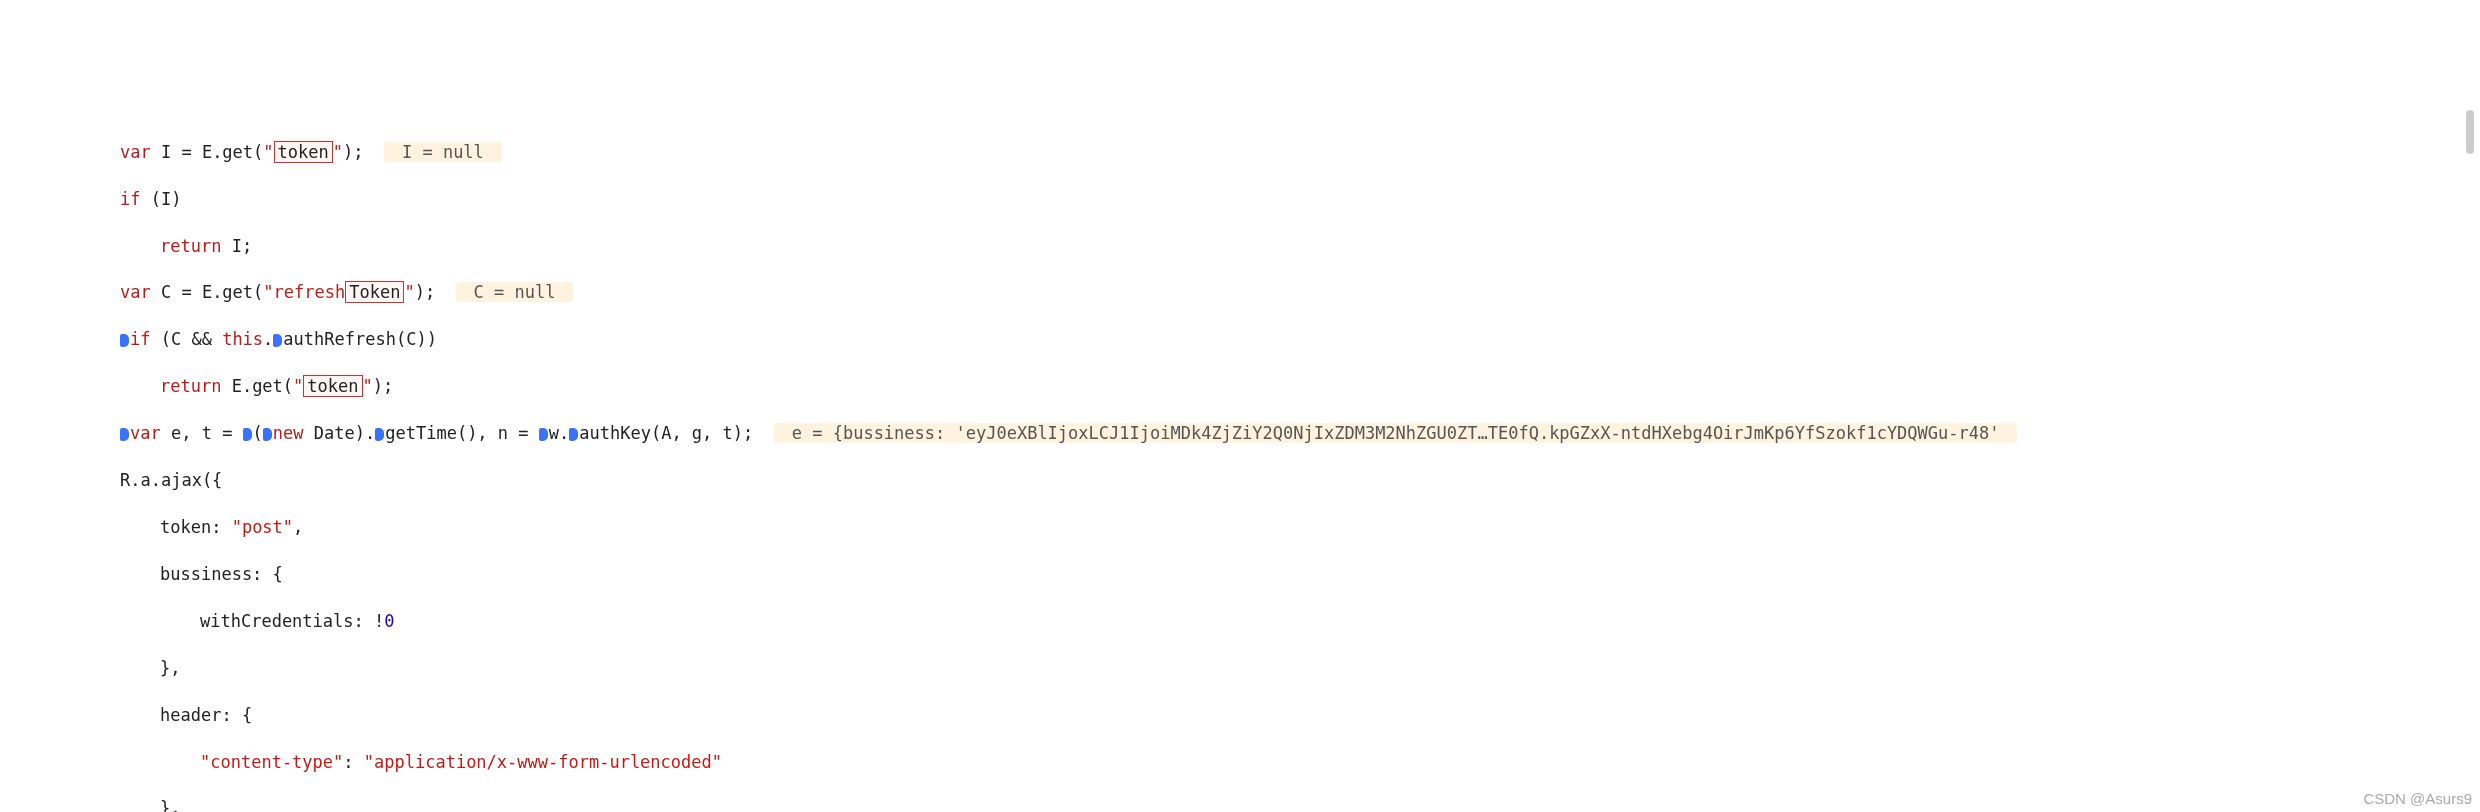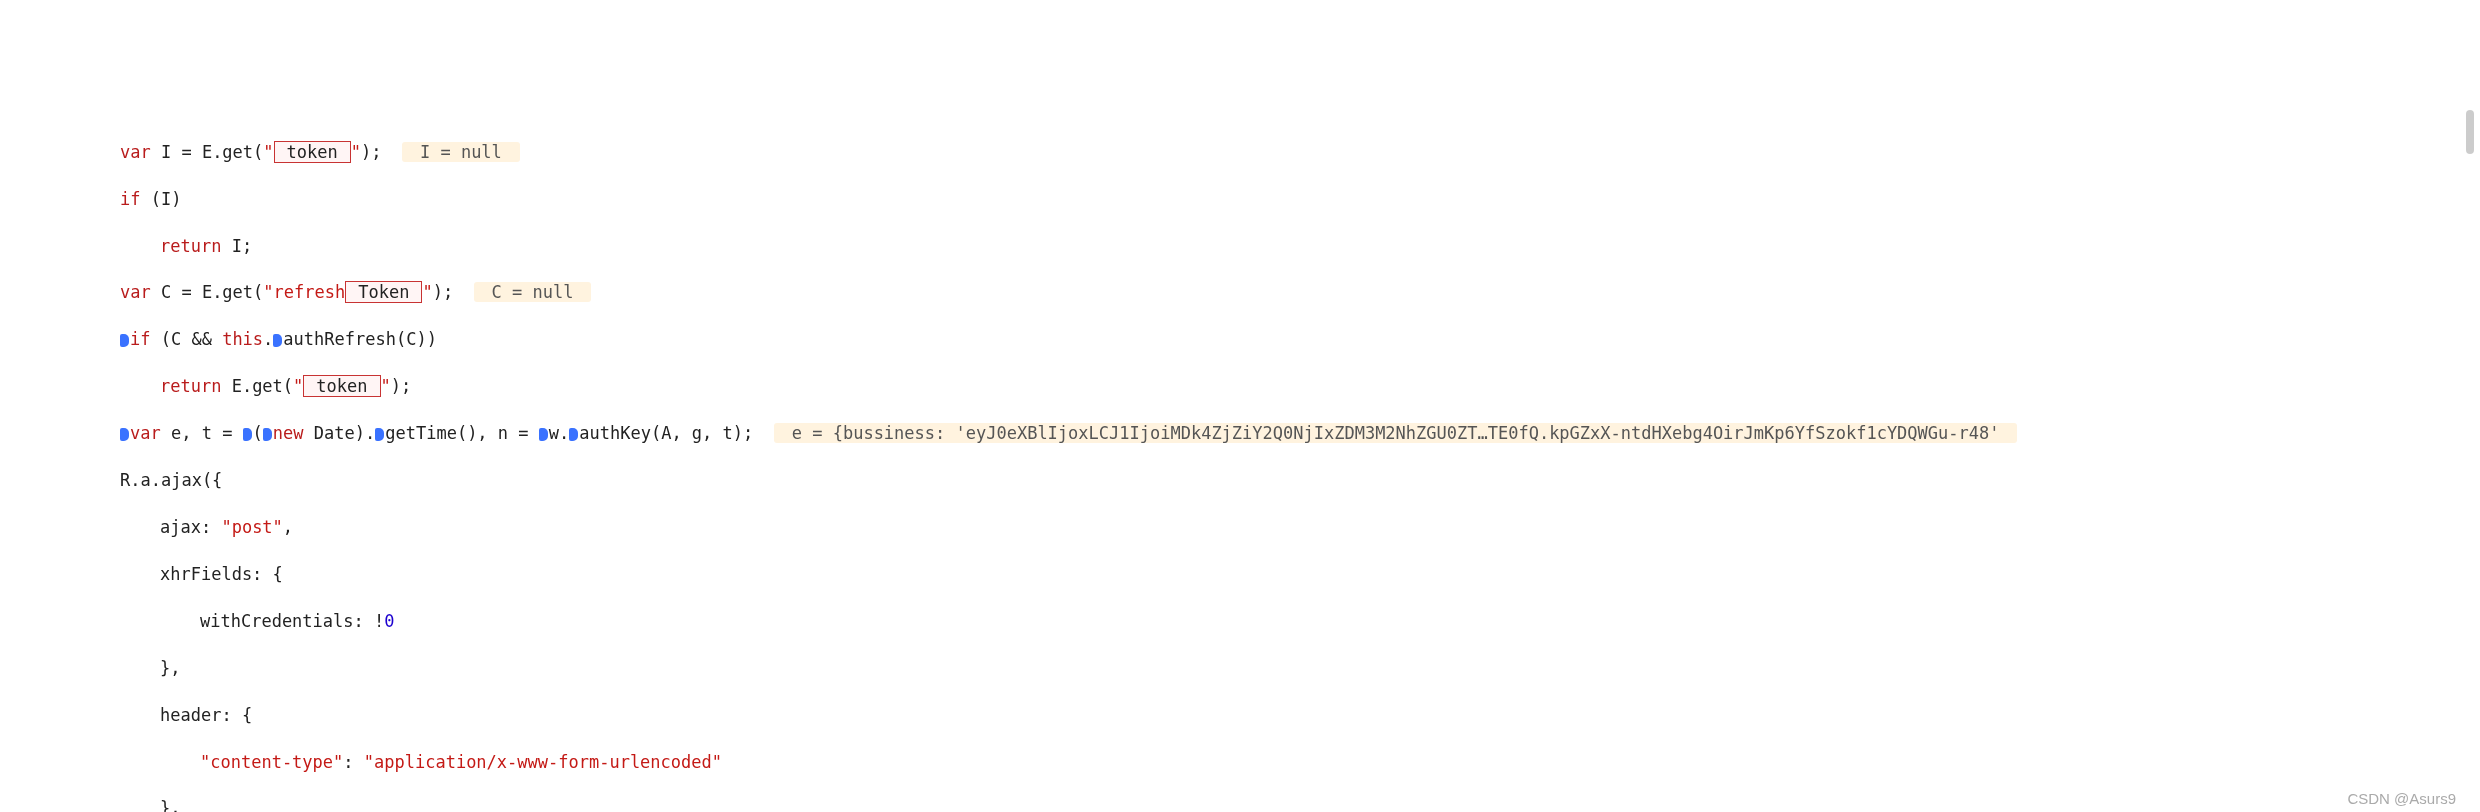--- a/index.html
+++ b/index.html
@@ -30,34 +30,34 @@
   .num  { color: #1c00cf; }   
   .str  { color: #c41a16; }
   .inl  {
     background: #fff3df;
     color: #555;
     border-radius: 3px;
     padding: 0 18px;
   }
   .box {
     border: 1px solid #c83333;
-    padding: 0 12px;
+    padding: 0 3px;
     background: #fff5f5;
   }
   .bullet, .bullet2 {
     display: inline-block;
     vertical-align: middle;
     width: 9px; height: 13px;
     margin-right: 1px;
     background: #3a72ff;
     border-radius: 2px 5px 5px 2px;
   }
   .watermark {
     position: fixed;
-    right: 24px;
+    right: 8px;
     bottom: 2px;
     color: #aaa;
     font-size: 15px;
     font-family: sans-serif;
   }
   .scroll-track {
     position: absolute;
     right: 6px; top: 110px;
     width: 8px; height: 44px;
     background: #b7b7b7;
@@ -72,22 +72,22 @@
 
 <div class="code">
 <span class="ln"><span class="kw">var</span><span> I = E.get(</span><span class="str">"</span><span class="box">token</span><span class="str">"</span><span>);  </span><span class="inl">I = null</span></span>
 <span class="ln"><span class="kw">if</span><span> (I)</span></span>
 <span class="ln l2"><span class="kw">return</span><span> I;</span></span>
 <span class="ln"><span class="kw">var</span><span> C = E.get(</span><span class="str">"refresh</span><span class="box">Token</span><span class="str">"</span><span>);  </span><span class="inl">C = null</span></span>
 <span class="ln"><span class="bullet"></span><span class="kw">if</span><span> (C &amp;&amp; </span><span class="kw">this</span><span>.</span><span class="bullet2"></span><span>authRefresh</span><span>(C))</span></span>
 <span class="ln l2"><span class="kw">return</span><span> E.get(</span><span class="str">"</span><span class="box">token</span><span class="str">"</span><span>);</span></span>
 <span class="ln"><span class="bullet"></span><span class="kw">var</span><span> e, t = </span><span class="bullet2"></span><span>(</span><span class="bullet2"></span><span class="kw">new</span><span> Date).</span><span class="bullet2"></span><span>getTime</span><span>(), n = </span><span class="bullet2"></span><span>w.</span><span class="bullet2"></span><span>authKey</span><span>(A, g, t);  </span><span class="inl">e = {bussiness: 'eyJ0eXBlIjoxLCJ1IjoiMDk4ZjZiY2Q0NjIxZDM3M2NhZGU0ZT…TE0fQ.kpGZxX-ntdHXebg4OirJmKp6YfSzokf1cYDQWGu-r48'</span></span>
 <span class="ln"><span>R.a.ajax({</span></span>
-<span class="ln l2"><span>ajax: </span><span class="str">"post"</span><span>,</span></span>
-<span class="ln l2"><span>xhrFields: {</span></span>
+<span class="ln l2"><span>token: </span><span class="str">"post"</span><span>,</span></span>
+<span class="ln l2"><span>bussiness: {</span></span>
 <span class="ln l3"><span>withCredentials: !</span><span class="num">0</span></span>
 <span class="ln l2"><span>},</span></span>
 <span class="ln l2"><span>header: {</span></span>
 <span class="ln l3"><span class="str">"content-type"</span><span>: </span><span class="str">"application/x-www-form-urlencoded"</span></span>
 <span class="ln l2"><span>},</span></span>
 
 
 
 
 

